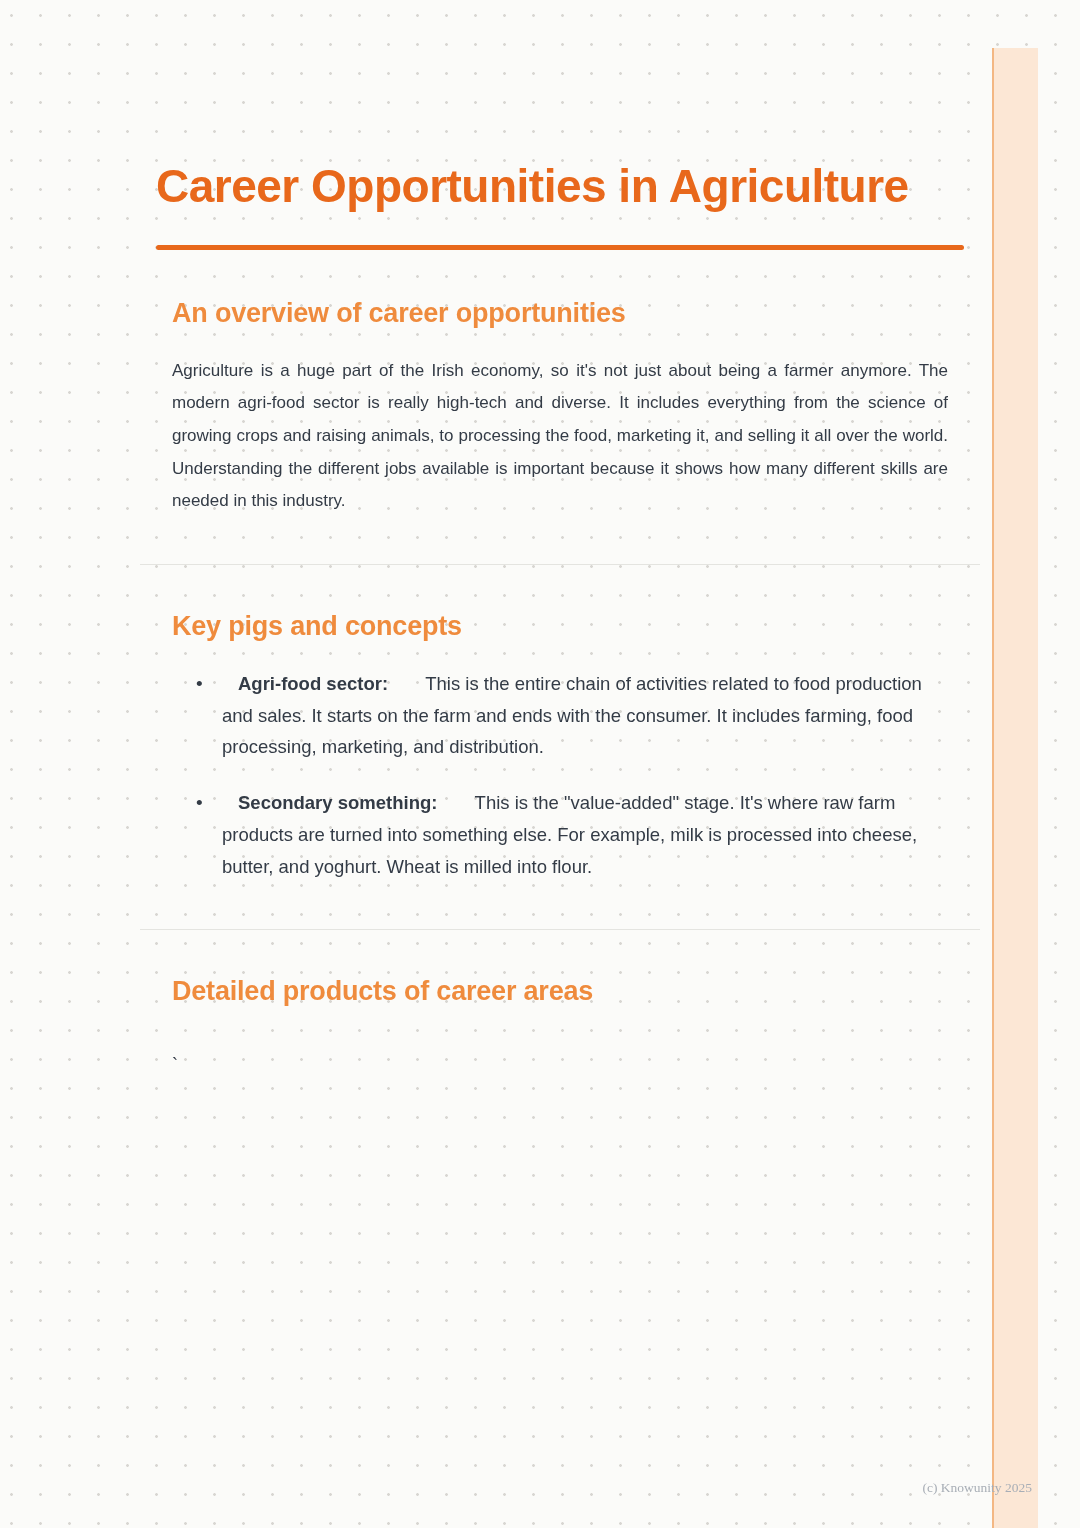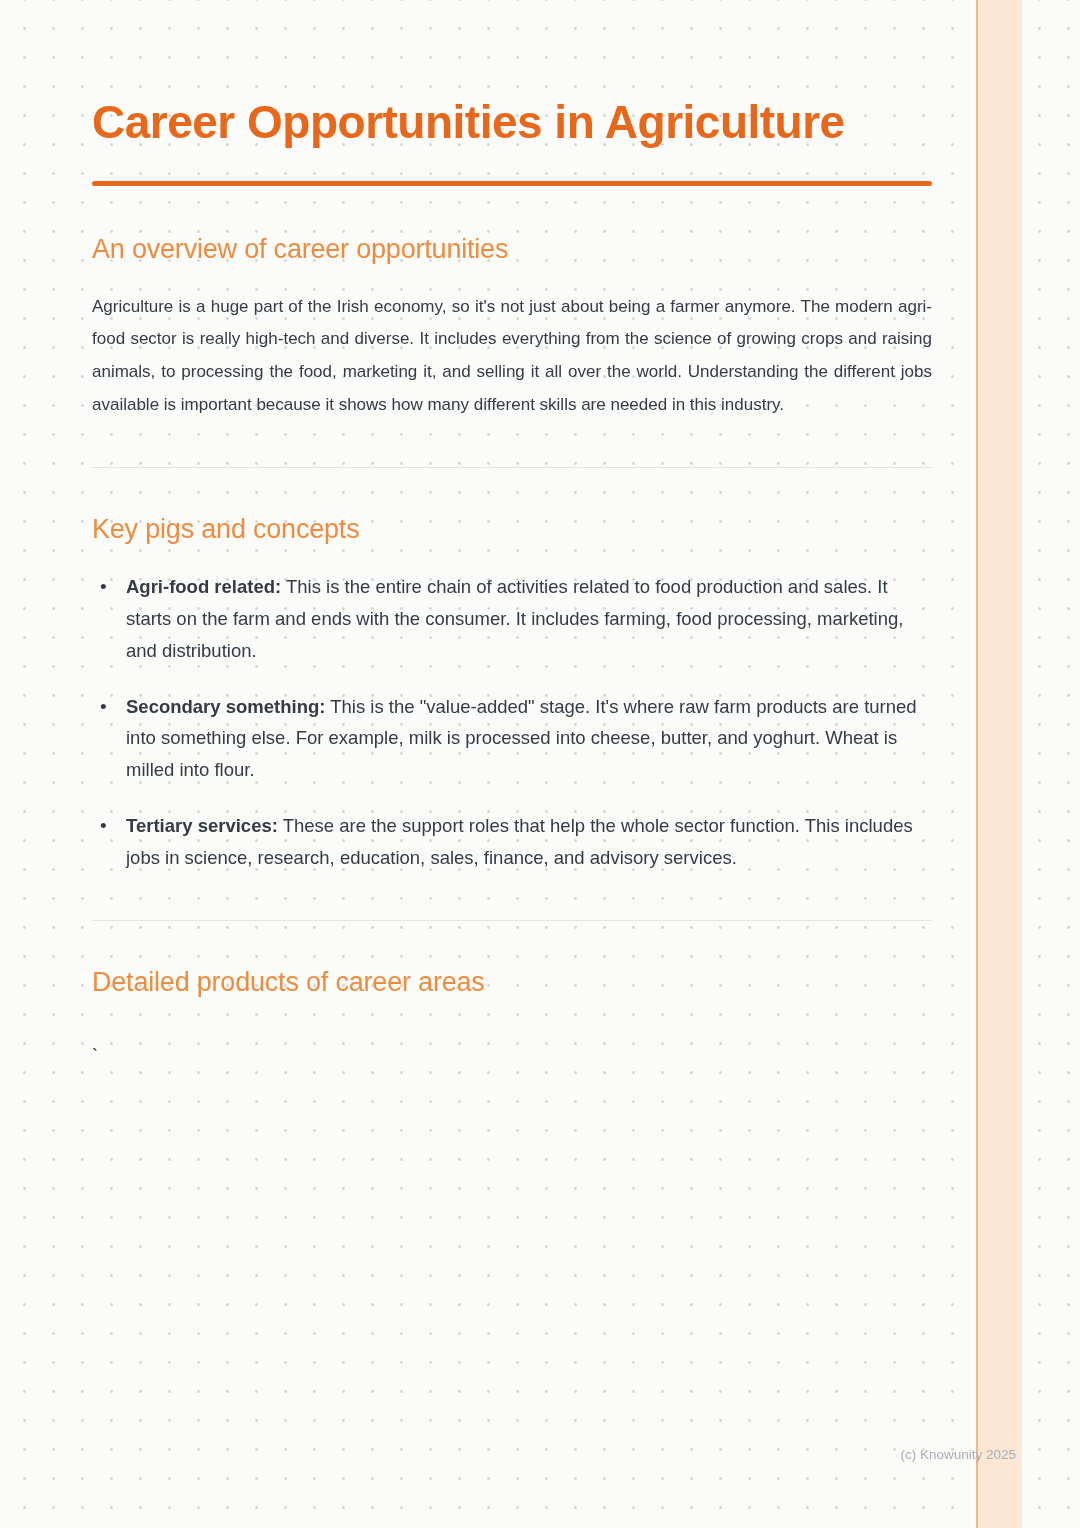--- a/index.html
+++ b/index.html
@@ -1,15 +1,15 @@
 <!DOCTYPE html>
 <html><head>
 <meta charset="utf-8">
 <style>
-  * { margin: 0; padding: 0; box-sizing: border-box; }
+  * { margin: 16px; padding: 0; box-sizing: border-box; }
   html, body { width: 1080px; height: 1528px; }
   body {
     position: relative;
     overflow: hidden;
     font-family: "Liberation Sans", sans-serif;
     color: #333b46;
     background-color: #fbfbf9;
     background-image: radial-gradient(circle, #d8d6d2 1.3px, transparent 1.5px);
     background-size: 29px 29px;
     background-position: 10px 14px;
@@ -39,21 +39,21 @@
   .title-rule {
     height: 5px;
     background: #e8681b;
     border-radius: 3px;
     margin-top: 28px;
     margin-bottom: 48px;
   }
   h2.section-heading {
     color: #ef8b3d;
     font-size: 27px;
-    font-weight: normal;
+    font-weight: bold;
     margin-bottom: 26px;
     letter-spacing: -0.2px;
   }
   p.body-text {
     font-size: 17px;
     line-height: 1.92;
     text-align: justify;
   }
   .section-divider {
     height: 1px;
@@ -80,24 +80,25 @@
   }
   .term { font-weight: bold; }
   .stray-char {
     font-size: 18px;
     margin-top: 48px;
     color: #333b46;
   }
   .page-footer {
     position: absolute;
     right: 64px;
-    bottom: 66px;
+    bottom: 48px;
     font-size: 13.5px;
     color: #a8aeb6;
     z-index: 2;
+    font-family: Liberation Serif, serif;
   }
 </style>
 </head>
 <body>
 
 <div class="side-stripe"></div>
 
 <div class="content">
 
   <h1 class="doc-title">Career Opportunities in Agriculture</h1>
@@ -107,30 +108,26 @@
     <h2 class="section-heading">An overview of career opportunities</h2>
     <p class="body-text">Agriculture is a huge part of the Irish economy, so it's not just about being a farmer anymore. The modern agri-food sector is really high-tech and diverse. It includes everything from the science of growing crops and raising animals, to processing the food, marketing it, and selling it all over the world. Understanding the different jobs available is important because it shows how many different skills are needed in this industry.</p>
   </section>
 
   <div class="section-divider"></div>
 
   <section>
     <h2 class="section-heading">Key pigs and concepts</h2>
     <ul class="term-list">
       <li>
-        <span class="term">Agri-food related:</span>
+        <span class="term">Agri-food sector:</span>
         <span>This is the entire chain of activities related to food production and sales. It starts on the farm and ends with the consumer. It includes farming, food processing, marketing, and distribution.</span>
       </li>
       <li>
         <span class="term">Secondary something:</span>
         <span>This is the "value-added" stage. It's where raw farm products are turned into something else. For example, milk is processed into cheese, butter, and yoghurt. Wheat is milled into flour.</span>
-      </li>
-      <li>
-        <span class="term">Tertiary services:</span>
-        <span>These are the support roles that help the whole sector function. This includes jobs in science, research, education, sales, finance, and advisory services.</span>
       </li>
     </ul>
   </section>
 
   <div class="section-divider"></div>
 
   <section>
     <h2 class="section-heading">Detailed products of career areas</h2>
     <p class="stray-char">`</p>
   </section>

